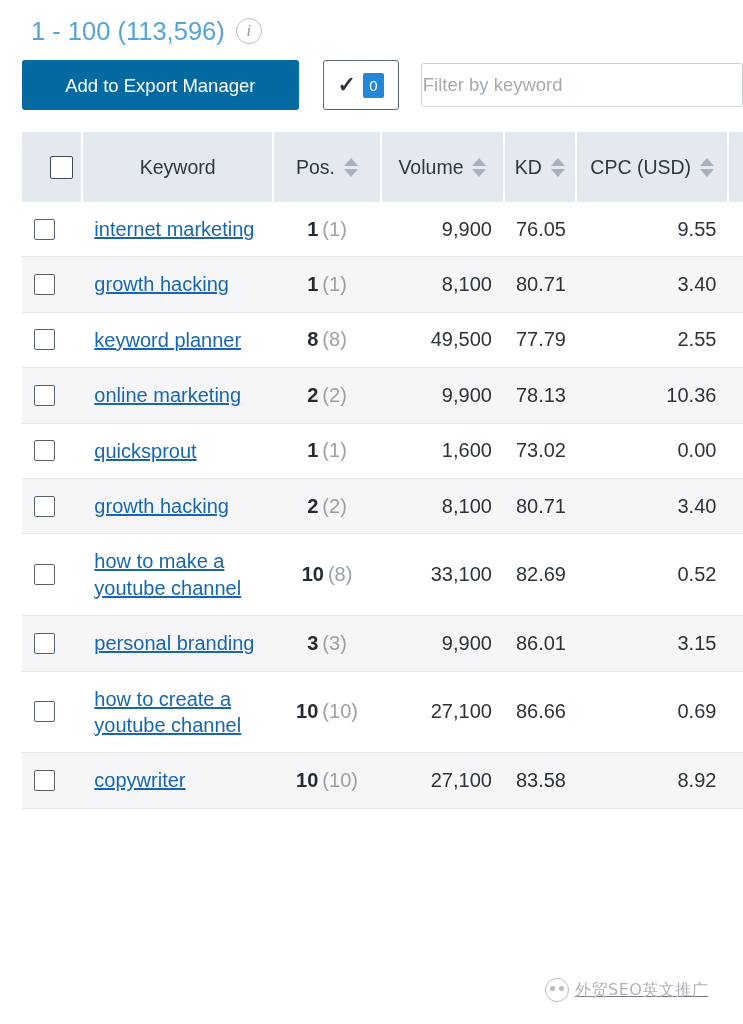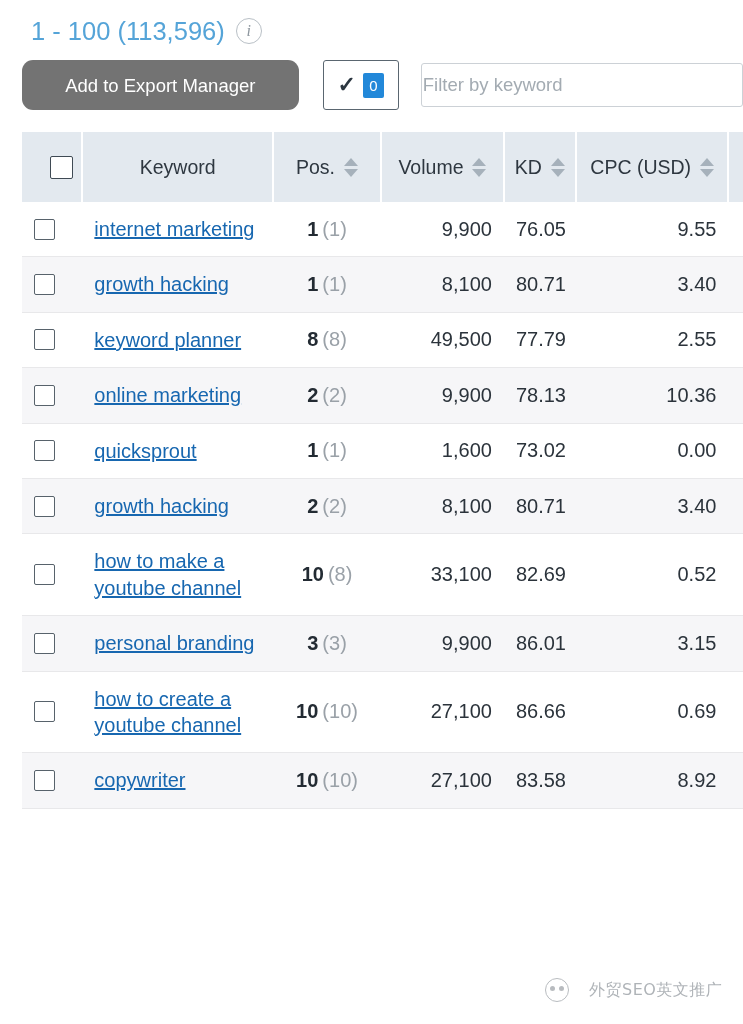--- a/index.html
+++ b/index.html
@@ -58,24 +58,24 @@
   
   .toolbar {
     display: flex;
     align-items: center;
     padding-left: 22px;
     margin-top: 22px;
     height: 50px;
     box-sizing: border-box;
   }
   .export-btn {
-    background: #737373;
+    background: #0369a1;
     color: #ffffff;
     border: none;
-    border-radius: 11px;
+    border-radius: 3px;
     height: 50px;
     width: 283px;
     font-size: 18.5px;
     font-family: "Liberation Sans", sans-serif;
     text-align: center;
     line-height: 50px;
     cursor: default;
     box-sizing: border-box;
   }
   .count-box {
@@ -241,23 +241,24 @@
   .pos-main { font-weight: bold; color: #232b33; }
   .pos-prev { color: #9aa1a8; margin-left: 4px; }
 
   
   .watermark {
     position: absolute;
     left: 545px;
     top: 978px;
     display: flex;
     align-items: center;
-    gap: 20px;
+    gap: 6px;
     opacity: 0.62;
     pointer-events: none;
+    text-decoration: underline;
   }
   .wm-logo {
     width: 22px; height: 22px;
     border-radius: 50%;
     border: 1.6px solid #8d9399;
     position: relative;
     flex: 0 0 auto;
   }
   .wm-logo::before {
     content: "";

